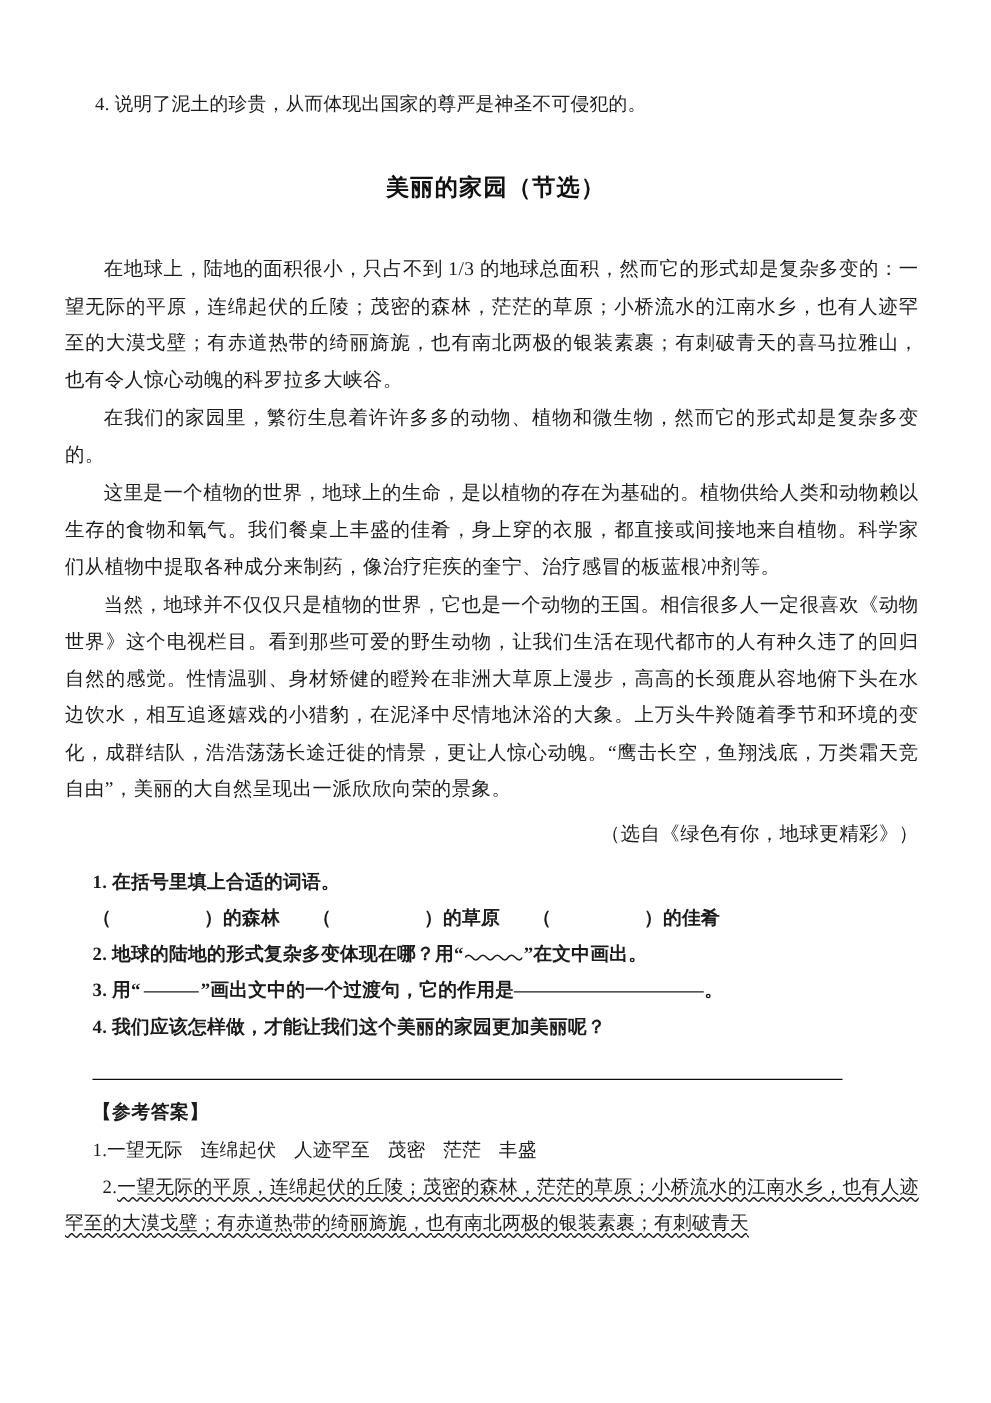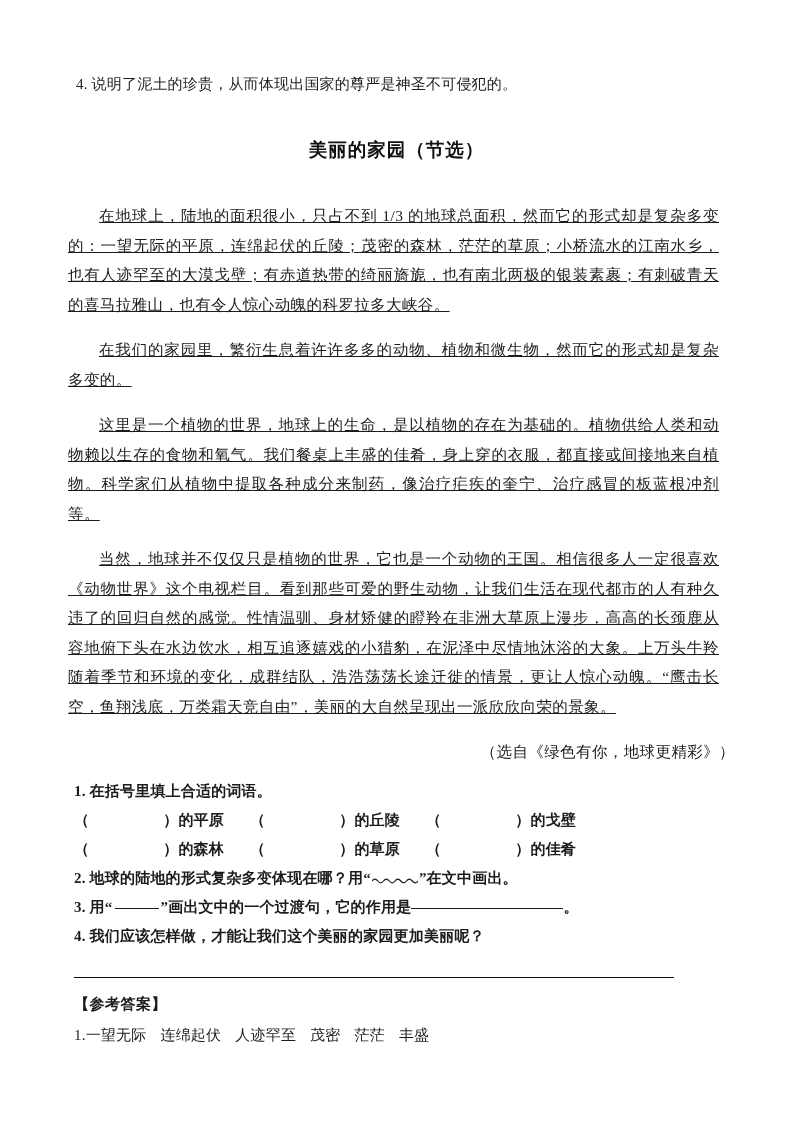--- a/index.html
+++ b/index.html
@@ -53,24 +53,23 @@
     margin-bottom: 39px;
     text-align: center;
     font-family: "DejaVu Sans", "Liberation Sans", sans-serif;
     font-weight: bold;
     font-size: 18.5px;
     letter-spacing: 1px;
     color: #111;
   }
 
   .body-para {
-    margin: 16px;
+    margin: 0;
     text-indent: 2em;
     padding: 0 6px 0 0;
-    text-decoration: underline;
   }
   .body-para + .body-para { margin-top: 1px; }
 
   .source-line {
     margin-top: 6px;
     text-align: right;
     padding-right: 6px;
   }
 
   .q-block { margin-top: 10px; padding-left: 22px; font-weight: bold; }
@@ -156,23 +155,20 @@
     <p class="kai body-para">这里是一个植物的世界，地球上的生命，是以植物的存在为基础的。植物供给人类和动物赖以生存的食物和氧气。我们餐桌上丰盛的佳肴，身上穿的衣服，都直接或间接地来自植物。科学家们从植物中提取各种成分来制药，像治疗疟疾的奎宁、治疗感冒的板蓝根冲剂等。</p>
     <p class="kai body-para">当然，地球并不仅仅只是植物的世界，它也是一个动物的王国。相信很多人一定很喜欢《动物世界》这个电视栏目。看到那些可爱的野生动物，让我们生活在现代都市的人有种久违了的回归自然的感觉。性情温驯、身材矫健的瞪羚在非洲大草原上漫步，高高的长颈鹿从容地俯下头在水边饮水，相互追逐嬉戏的小猎豹，在泥泽中尽情地沐浴的大象。上万头牛羚随着季节和环境的变化，成群结队，浩浩荡荡长途迁徙的情景，更让人惊心动魄。“鹰击长空，鱼翔浅底，万类霜天竞自由”，美丽的大自然呈现出一派欣欣向荣的景象。</p>
   </div>
 
   <div class="kai source-line">（选自《绿色有你，地球更精彩》）</div>
 
   <div class="q-block song">
 
     <p class="q-line">1. 在括号里填上合适的词语。</p>
 
-    <p class="q-line">
-      <span class="pair"><span>（</span><span class="blank-paren"></span><span>）</span><span>的平原</span></span><span class="pair"><span>（</span><span class="blank-paren"></span><span>）</span><span>的丘陵</span></span><span class="pair"><span>（</span><span class="blank-paren"></span><span>）</span><span>的戈壁</span></span>
-    </p>
 
     <p class="q-line">
       <span class="pair"><span>（</span><span class="blank-paren"></span><span>）</span><span>的森林</span></span><span class="pair"><span>（</span><span class="blank-paren"></span><span>）</span><span>的草原</span></span><span class="pair"><span>（</span><span class="blank-paren"></span><span>）</span><span>的佳肴</span></span>
     </p>
 
     <p class="q-line"><span>2. 地球的陆地的形式复杂多变体现在哪？用“</span><span class="wavy"><svg width="46" height="12" viewBox="0 0 46 12">
             <path d="M0 7 Q2.9 3.2 5.8 7 T11.5 7 T17.3 7 T23 7 T28.8 7 T34.5 7 T40.3 7 T46 7" fill="none" stroke="#1c1c1c" stroke-width="1.2"></path>
           </svg></span><span>”在文中画出。</span></p>
 
     <p class="q-line"><span>3. 用“</span><span class="u-line"></span><span>”画出文中的一个过渡句，它的作用是</span><span class="u-long"></span><span>。</span></p>
@@ -180,15 +176,16 @@
     <p class="q-line">4. 我们应该怎样做，才能让我们这个美丽的家园更加美丽呢？</p>
   </div>
 
   <div class="divider"></div>
 
   <div class="song">
     <p class="ans-head">【参考答案】</p>
 
     <p class="ans-line"><span>1.</span><span>一望无际</span><span class="gap-sm"></span><span>连绵起伏</span><span class="gap-sm"></span><span>人迹罕至</span><span class="gap-sm"></span><span>茂密</span><span class="gap-sm"></span><span>茫茫</span><span class="gap-sm"></span><span>丰盛</span></p>
 
+    <p class="ans-q2 song"><span>2.</span><span class="wave-text">一望无际的平原，连绵起伏的丘陵；茂密的森林，茫茫的草原；小桥流水的江南水乡，也有人迹罕至的大漠戈壁；有赤道热带的绮丽旖旎，也有南北两极的银装素裹；有刺破青天</span></p>
   </div>
 
 </div>
 
 </body></html>

